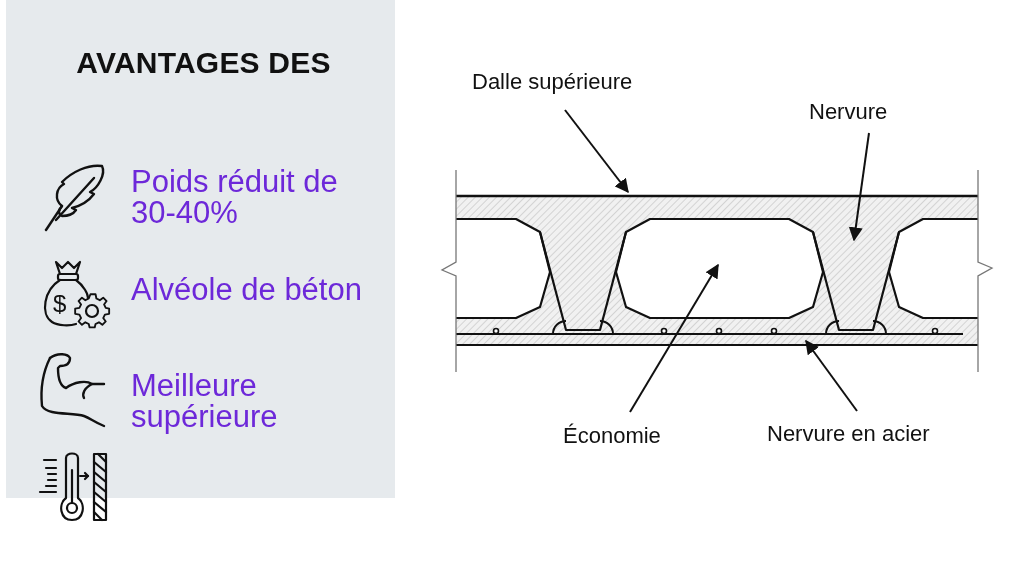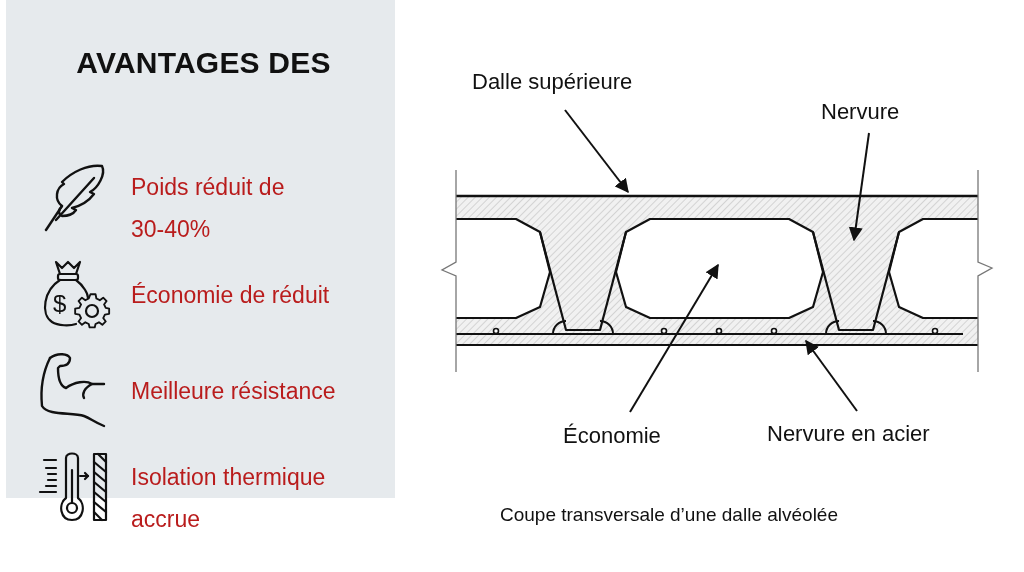--- a/index.html
+++ b/index.html
@@ -15,21 +15,21 @@
       padding-left: 29px;
     }
     .sidebar-title {
       position: absolute; left: 0; top: 44px; width: 395px;
       text-align: center; font-weight: bold; font-size: 30px; line-height: 38px;
       color: #111; letter-spacing: 0.2px;
     }
     .adv-item { position: absolute; left: 30px; width: 350px; height: 80px; }
     .adv-icon { position: absolute; left: 0; top: 0; width: 80px; height: 80px; }
     .adv-text {
-      position: absolute; left: 95px; font-size: 23px; line-height: 42px; color: #b91c1c;
+      position: absolute; left: 95px; font-size: 31px; line-height: 31px; color: #6d28d9;
       white-space: pre-line;
     }
     .main { position: absolute; left: 395px; top: 0; width: 629px; height: 572px; background: #ffffff; padding-left: 28px; }
     .label { position: absolute; font-size: 22px; line-height: 26px; color: #111; white-space: nowrap; }
     .caption { position: absolute; font-size: 19px; line-height: 24px; color: #111; white-space: nowrap; }
     svg.diagram { position: absolute; left: 0; top: 0; }
   </style>
 </head>
 <body>
 
@@ -57,32 +57,32 @@
         <rect x="22" y="20" width="20" height="6" rx="2"></rect>
         <path d="M24 26 C 8 36, 4 60, 16 68 C 22 72, 34 72, 40 70"></path>
         <path d="M40 26 C 48 32, 52 40, 52 44"></path>
         <text x="17" y="58" font-size="24" font-family="Liberation Sans, sans-serif" fill="#111" stroke="none">$</text>
       </g>
       <g transform="translate(57,57)" fill="none" stroke="#111" stroke-width="2.2" stroke-linejoin="round">
         <path d="M-3 -15 L3 -15 L4 -10 L8 -8 L12 -11 L16 -7 L13 -3 L15 1 L19 2 L19 8 L14 9 L12 13 L15 17 L11 21 L7 18 L3 20 L2 24 L-4 24 L-5 20 L-9 18 L-13 21 L-17 17 L-14 13 L-16 9 L-21 8 L-21 2 L-16 1 L-14 -3 L-17 -7 L-13 -11 L-9 -8 L-5 -10 Z" transform="translate(0,-4) scale(0.85)"></path>
         <circle cx="-1" cy="0" r="6"></circle>
       </g>
     </svg>
-    <div class="adv-text" style="top:20px;">Économie de réduit</div>
+    <div class="adv-text" style="top:20px;">Alvéole de béton</div>
   </div>
 
   <div class="adv-item" style="top:350px;">
     <svg class="adv-icon" viewBox="0 0 80 80" width="80" height="80">
       <g fill="none" stroke="#111" stroke-width="2.4" stroke-linejoin="round" stroke-linecap="round">
         <path d="M14 8 C 22 2, 32 4, 34 8 C 34 14, 30 16, 24 16 L22 18 C 22 28, 24 36, 30 38 C 38 32, 50 30, 56 34 L68 34"></path>
         <path d="M14 8 C 8 20, 4 36, 6 56 C 12 66, 36 62, 48 66 C 54 68, 58 72, 68 76"></path>
         <path d="M56 34 C 48 38, 46 44, 48 48"></path>
       </g>
     </svg>
-    <div class="adv-text" style="top:20px;">Meilleure résistance</div>
+    <div class="adv-text" style="top:20px;">Meilleure supérieure</div>
   </div>
 
   <div class="adv-item" style="top:448px;">
     <svg class="adv-icon" viewBox="0 0 80 80" width="80" height="80">
       <g fill="none" stroke="#111" stroke-width="2.2" stroke-linecap="round" stroke-linejoin="round">
         <line x1="8" y1="12" x2="20" y2="12"></line>
         <line x1="10" y1="20" x2="20" y2="20"></line>
         <line x1="12" y1="26" x2="20" y2="26"></line>
         <line x1="12" y1="32" x2="20" y2="32"></line>
         <line x1="10" y1="38" x2="20" y2="38"></line>
@@ -95,22 +95,20 @@
         <rect x="58" y="6" width="12" height="66"></rect>
         <line x1="58" y1="14" x2="70" y2="24"></line>
         <line x1="58" y1="24" x2="70" y2="34"></line>
         <line x1="58" y1="34" x2="70" y2="44"></line>
         <line x1="58" y1="44" x2="70" y2="54"></line>
         <line x1="58" y1="54" x2="70" y2="64"></line>
         <line x1="58" y1="64" x2="66" y2="72"></line>
         <line x1="62" y1="6" x2="70" y2="14"></line>
       </g>
     </svg>
-    <div class="adv-text" style="top:8px;">Isolation thermique
-accrue</div>
   </div>
 </div>
 
 <div class="main">
   <svg class="diagram" width="629" height="572" viewBox="395 0 629 572">
     <defs>
       <pattern id="hatch" patternUnits="userSpaceOnUse" width="5" height="5" patternTransform="rotate(45)">
         <rect width="5" height="5" fill="#f1f1f1"></rect>
         <line x1="0" y1="0" x2="0" y2="5" stroke="#b5b5b5" stroke-width="1"></line>
       </pattern>
@@ -152,17 +150,16 @@
     <path fill="none" stroke="#777" stroke-width="1.3" d="M456 170 L456 262 L442 270 L456 276 L456 372"></path>
     <path fill="none" stroke="#777" stroke-width="1.3" d="M978 170 L978 262 L992 268 L978 276 L978 372"></path>
 
     <line x1="565" y1="110" x2="628" y2="192" stroke="#111" stroke-width="2" marker-end="url(#arrow)"></line>
     <line x1="869" y1="133" x2="854" y2="240" stroke="#111" stroke-width="2" marker-end="url(#arrow)"></line>
     <line x1="630" y1="412" x2="718" y2="265" stroke="#111" stroke-width="2" marker-end="url(#arrow)"></line>
     <line x1="857" y1="411" x2="806" y2="341" stroke="#111" stroke-width="2" marker-end="url(#arrow)"></line>
   </svg>
 
   <div class="label" style="left:77px; top:69px;">Dalle supérieure</div>
-  <div class="label" style="left:426px; top:99px;">Nervure</div>
+  <div class="label" style="left:414px; top:99px;">Nervure</div>
   <div class="label" style="left:168px; top:423px;">Économie</div>
   <div class="label" style="left:372px; top:421px;">Nervure en acier</div>
-  <div class="caption" style="left:105px; top:503px;">Coupe transversale d’une dalle alvéolée</div>
 </div>
 
 </body></html>

